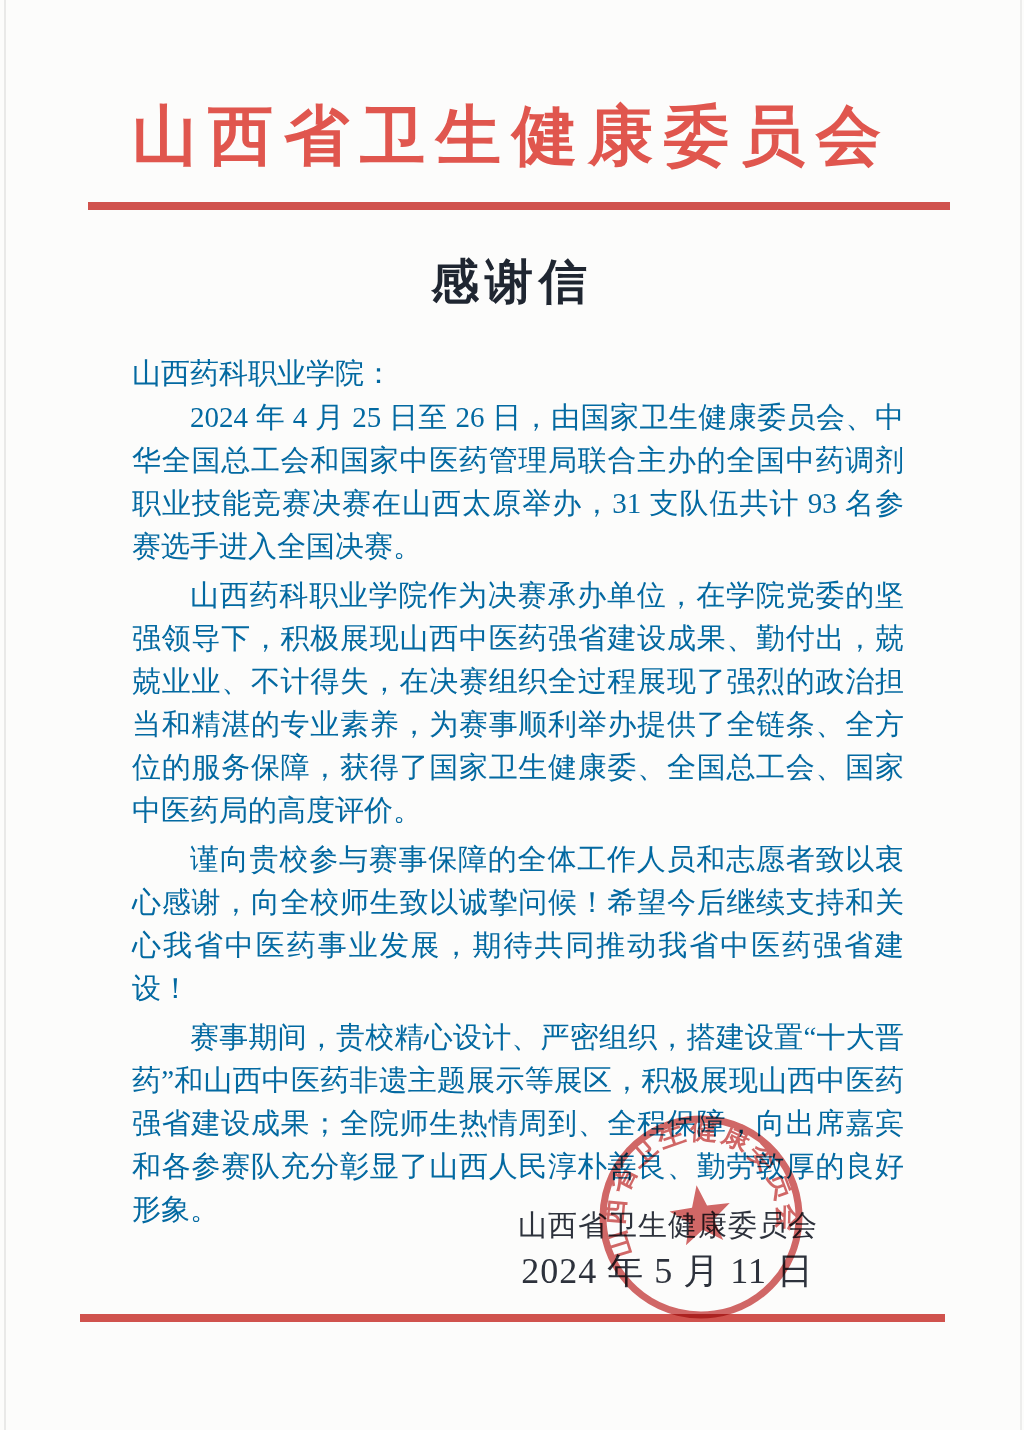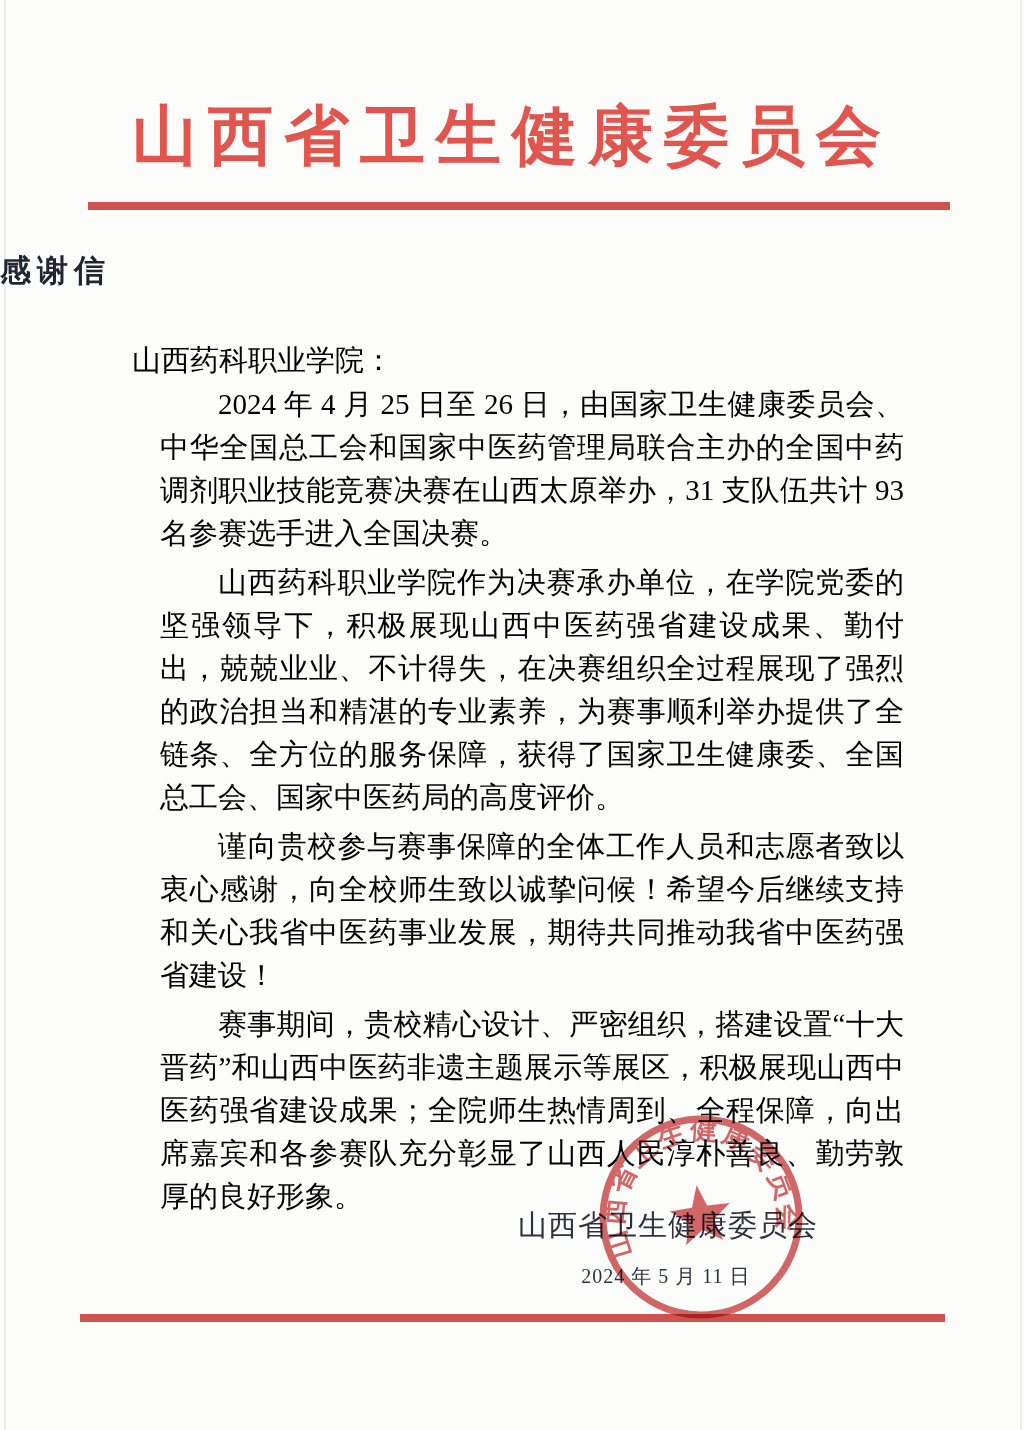--- a/index.html
+++ b/index.html
@@ -44,49 +44,50 @@
     width: 862px;
     height: 4px;
     border-top: 6px solid #d0524d;
     border-bottom: 2px solid #d0524d;
   }
 
   .title {
     position: absolute;
     top: 250px;
     left: 0; right: 0;
-    font-size: 31px;
+    text-align: center;
+    font-size: 48px;
     font-weight: 700;
     letter-spacing: 6px;
     color: #1f2631;
   }
 
   .body-text {
     position: absolute;
-    top: 339px;
+    top: 352px;
     left: 132px;
     width: 772px;
     font-size: 29px;
     line-height: 43px;
-    color: #000000;
+    color: #0369a1;
     text-align: justify;
   }
   .body-text .salutation { margin-bottom: 1px; }
-  .body-text .para { text-indent: 2em; margin-bottom: 6px; margin-left: 28px; }
+  .body-text .para { text-indent: 2em; margin-bottom: 6px; }
 
   .signature-block {
     position: absolute;
     top: 1206px;
     left: 518px;
     width: 296px;
     text-align: center;
     color: #2d323c;
   }
   .sig-name { font-size: 29px; letter-spacing: 1px; white-space: nowrap; }
-  .sig-date { font-size: 20px; margin-top: 17px; letter-spacing: 1px; white-space: nowrap; }
+  .sig-date { font-size: 36px; margin-top: 1px; letter-spacing: 1px; white-space: nowrap; text-align: right; }
 
   .seal {
     position: absolute;
     left: 596px;
     top: 1112px;
     width: 210px;
     height: 210px;
     opacity: 0.82;
     transform: rotate(-8deg);
     mix-blend-mode: multiply;

